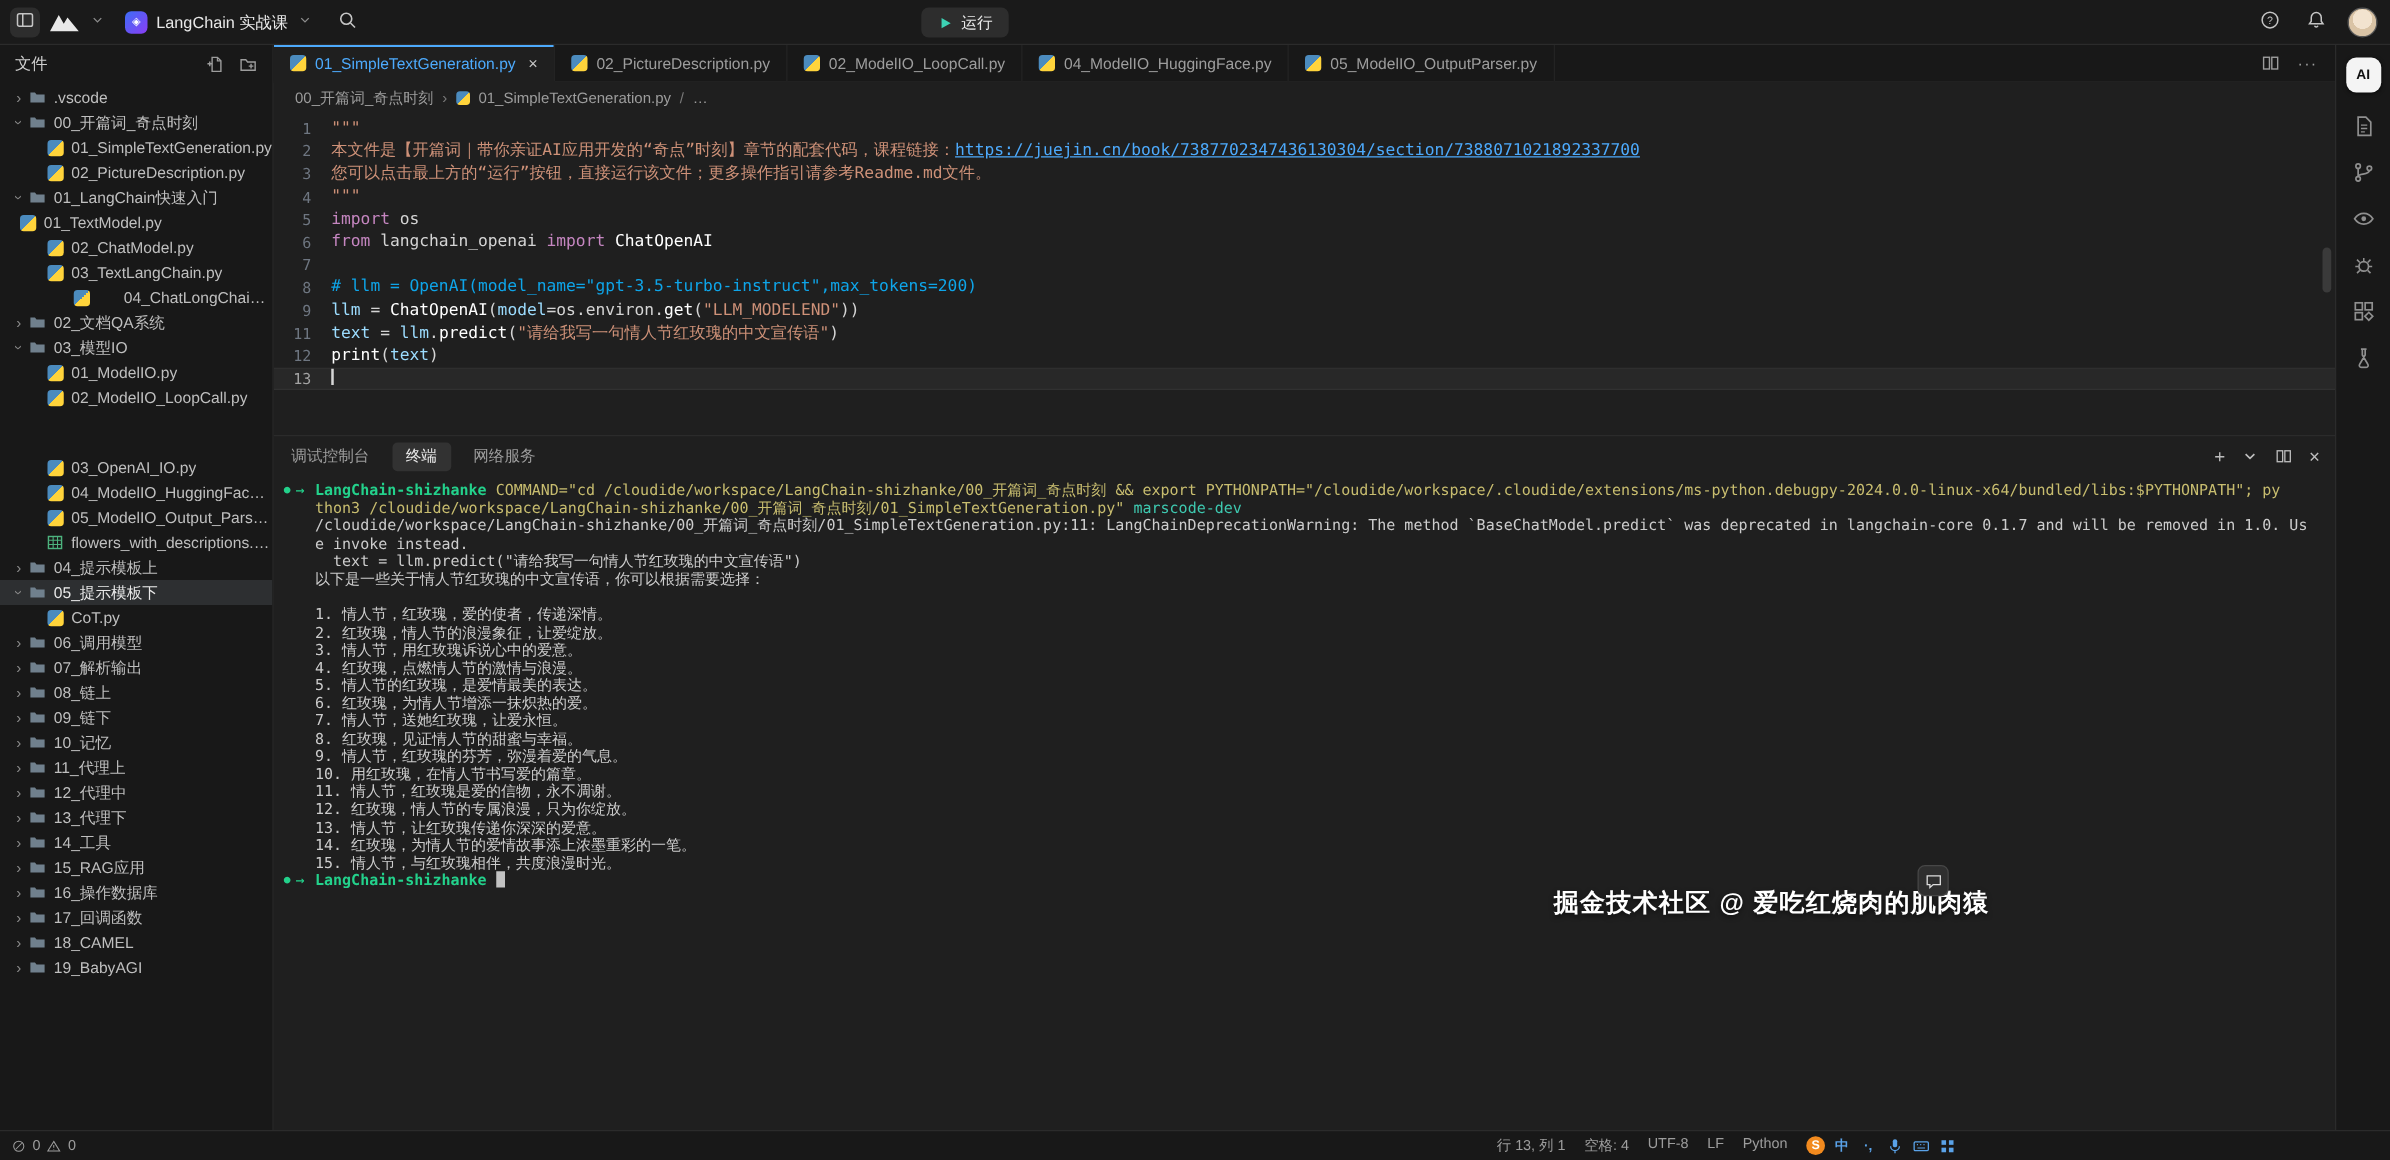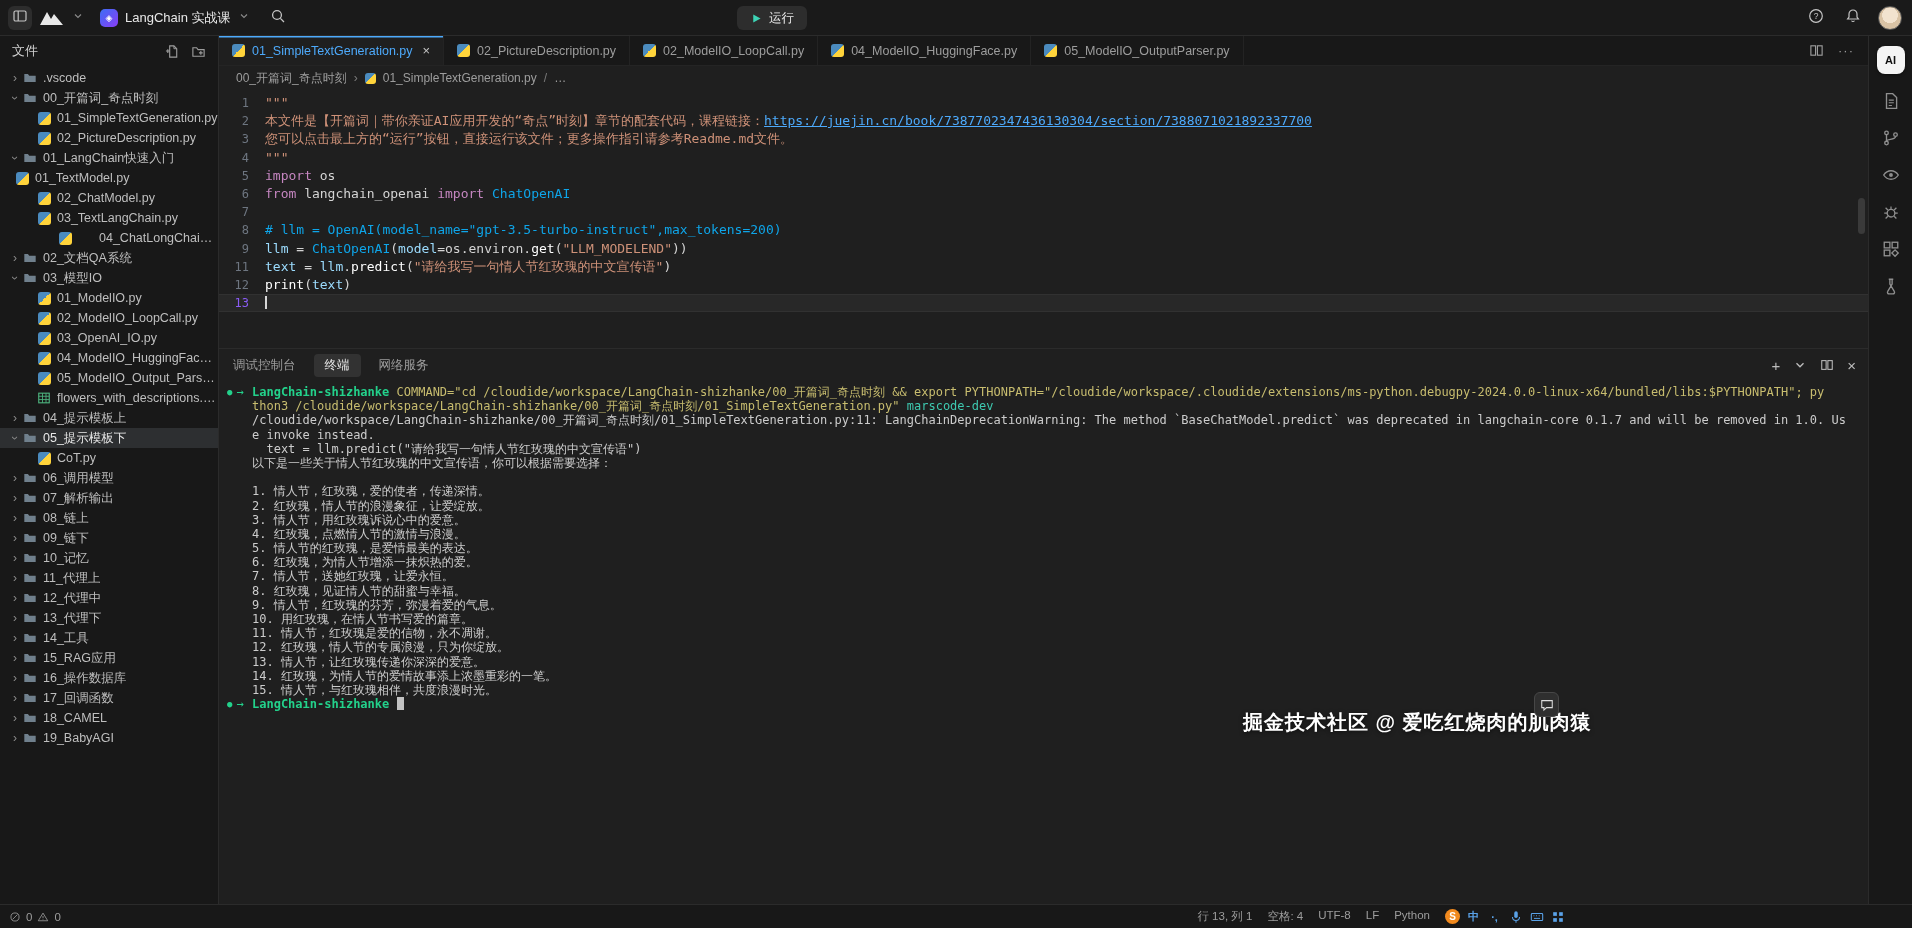--- a/index.html
+++ b/index.html
@@ -60,25 +60,25 @@
 .breadcrumb{flex:0 0 24px;height:24px;display:flex;align-items:center;gap:7px;padding:0 17px;font-size:12px;color:#9d9d9d}
 .bsep{color:#7a7a7a}
 .breadcrumb .pysq{width:11px;height:11px}
 
 
 .editor{position:relative;flex:0 0 258px;height:258px;padding-top:4px;overflow:hidden;
   font-family:"DejaVu Sans Mono","Liberation Mono",monospace;font-size:13px}
 .cline{display:flex;height:18.2px;line-height:18.2px;white-space:pre}
 .cline .ln{flex:0 0 46px;width:46px;text-align:right;padding-right:16px;color:#6e7681;font-size:12px}
 .cline.cur{background:rgba(255,255,255,.045);box-shadow:inset 0 1px 0 #313131,inset 0 -1px 0 #313131}
-.cline.cur .ln{color:#8b5cf6}
+.cline.cur .ln{color:#a3a3a3}
 .ct{flex:1}
 .caret{display:inline-block;width:1.5px;height:13px;background:#d6d6d6;vertical-align:-2px}
 .s-str{color:#ce9178}.s-link{color:#4daafc;text-decoration:underline}.s-kw{color:#c586c0}
-.s-cls{color:#0ea5e9}.s-fn{color:#ffffff}.s-var{color:#9cdcfe}.s-param{color:#9cdcfe}
+.s-cls{color:#ffffff}.s-fn{color:#ffffff}.s-var{color:#9cdcfe}.s-param{color:#9cdcfe}
 .s-cmt{color:#0ea5e9}.s-plain{color:#d4d4d4}
 .escroll{position:absolute;right:3px;top:108px;width:7px;height:36px;border-radius:4px;background:#3a3a3a}
 
 
 .panel{flex:1;min-height:0;border-top:1px solid #2b2b2b;display:flex;flex-direction:column}
 .panel-head{flex:0 0 32px;height:32px;display:flex;align-items:center;gap:16px;padding:0 12px;font-size:12.5px;color:#9d9d9d}
 .ptab{cursor:pointer;padding:3px 2px}
 .ptab.active{background:#323232;color:#e8e8e8;padding:3px 11px;border-radius:4px}
 .panel-acts{margin-left:auto;display:flex;align-items:center;gap:13px;color:#bdbdbd}
 .panel-acts svg{width:14px;height:14px}
@@ -301,21 +301,21 @@
             </span>
             <span class="tlabel">01_ModelIO.py</span>
           </div>
           <div class="trow" style="padding-left: 22px;">
             <span class="chev"></span>
             <span class="ficon">
               <span class="pysq"></span>
             </span>
             <span class="tlabel">02_ModelIO_LoopCall.py</span>
           </div>
-          <div class="trow" style="padding-left: 22px;">
+          <div class="trow" style="padding-left: 22px; margin-top: 36px;">
             <span class="chev"></span>
             <span class="ficon">
               <span class="pysq"></span>
             </span>
             <span class="tlabel">03_OpenAI_IO.py</span>
           </div>
           <div class="trow" style="padding-left: 22px;">
             <span class="chev"></span>
             <span class="ficon">
               <span class="pysq"></span>

